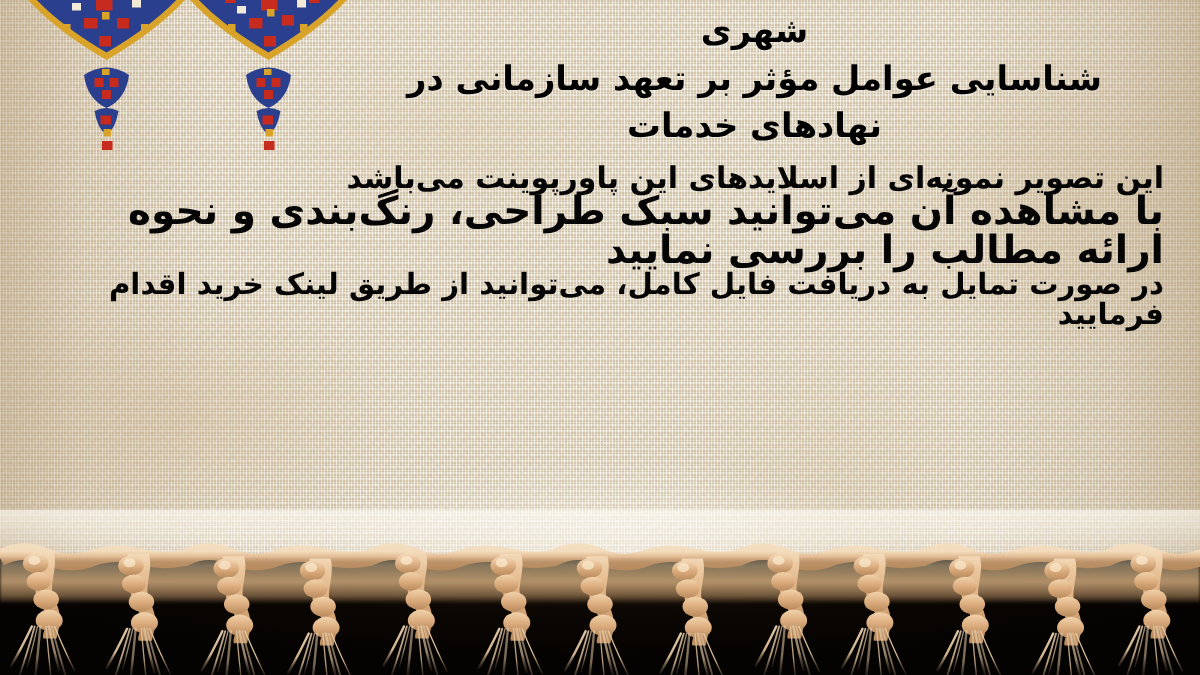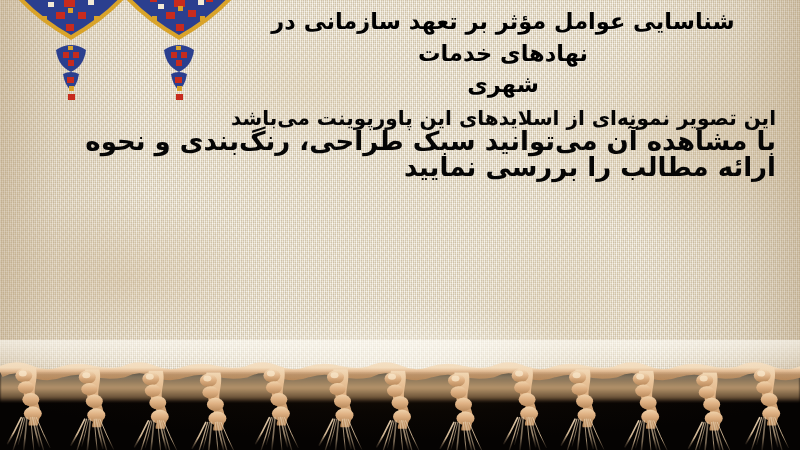--- a/index.html
+++ b/index.html
@@ -251,27 +251,28 @@
         <rect x="14" y="2" width="5" height="4" fill="#d9a32a"></rect>
         <path d="M9 30 Q17 26 25 30 Q23 42 17 46 Q11 42 9 30 Z" fill="#2b3f8f"></path>
         <rect x="13" y="33" width="7" height="6" fill="#c72b1e"></rect>
         <rect x="15" y="42" width="5" height="5" fill="#d9a32a"></rect>
         <rect x="14" y="50" width="7" height="6" fill="#c72b1e"></rect>
       </g>
     </svg>
   </div>
 
   <div class="title">
+    <div>شهری</div>
     <div>شناسایی عوامل مؤثر بر تعهد سازمانی در نهادهای خدمات</div>
-    <div>شهری</div>
   </div>
 
   <div class="body-block">
     <p class="line1">این تصویر نمونه‌ای از اسلایدهای این پاورپوینت می‌باشد</p>
     <p class="line2">با مشاهده آن می‌توانید سبک طراحی، رنگ‌بندی و نحوه ارائه مطالب را بررسی نمایید</p>
+    <p class="line3">در صورت تمایل به دریافت فایل کامل، می‌توانید از طریق لینک خرید اقدام فرمایید</p>
   </div>
 
   <div class="fringe-zone">
     <div class="black-band"></div>
     <div class="selvedge"></div>
     <svg class="fringe-svg" viewBox="0 0 800 110" preserveAspectRatio="none">
       <defs>
         <linearGradient id="rope" x1="0" y1="0" x2="0" y2="1">
           <stop offset="0%" stop-color="#f0d2ab"></stop>
           <stop offset="45%" stop-color="#dfb183"></stop>

